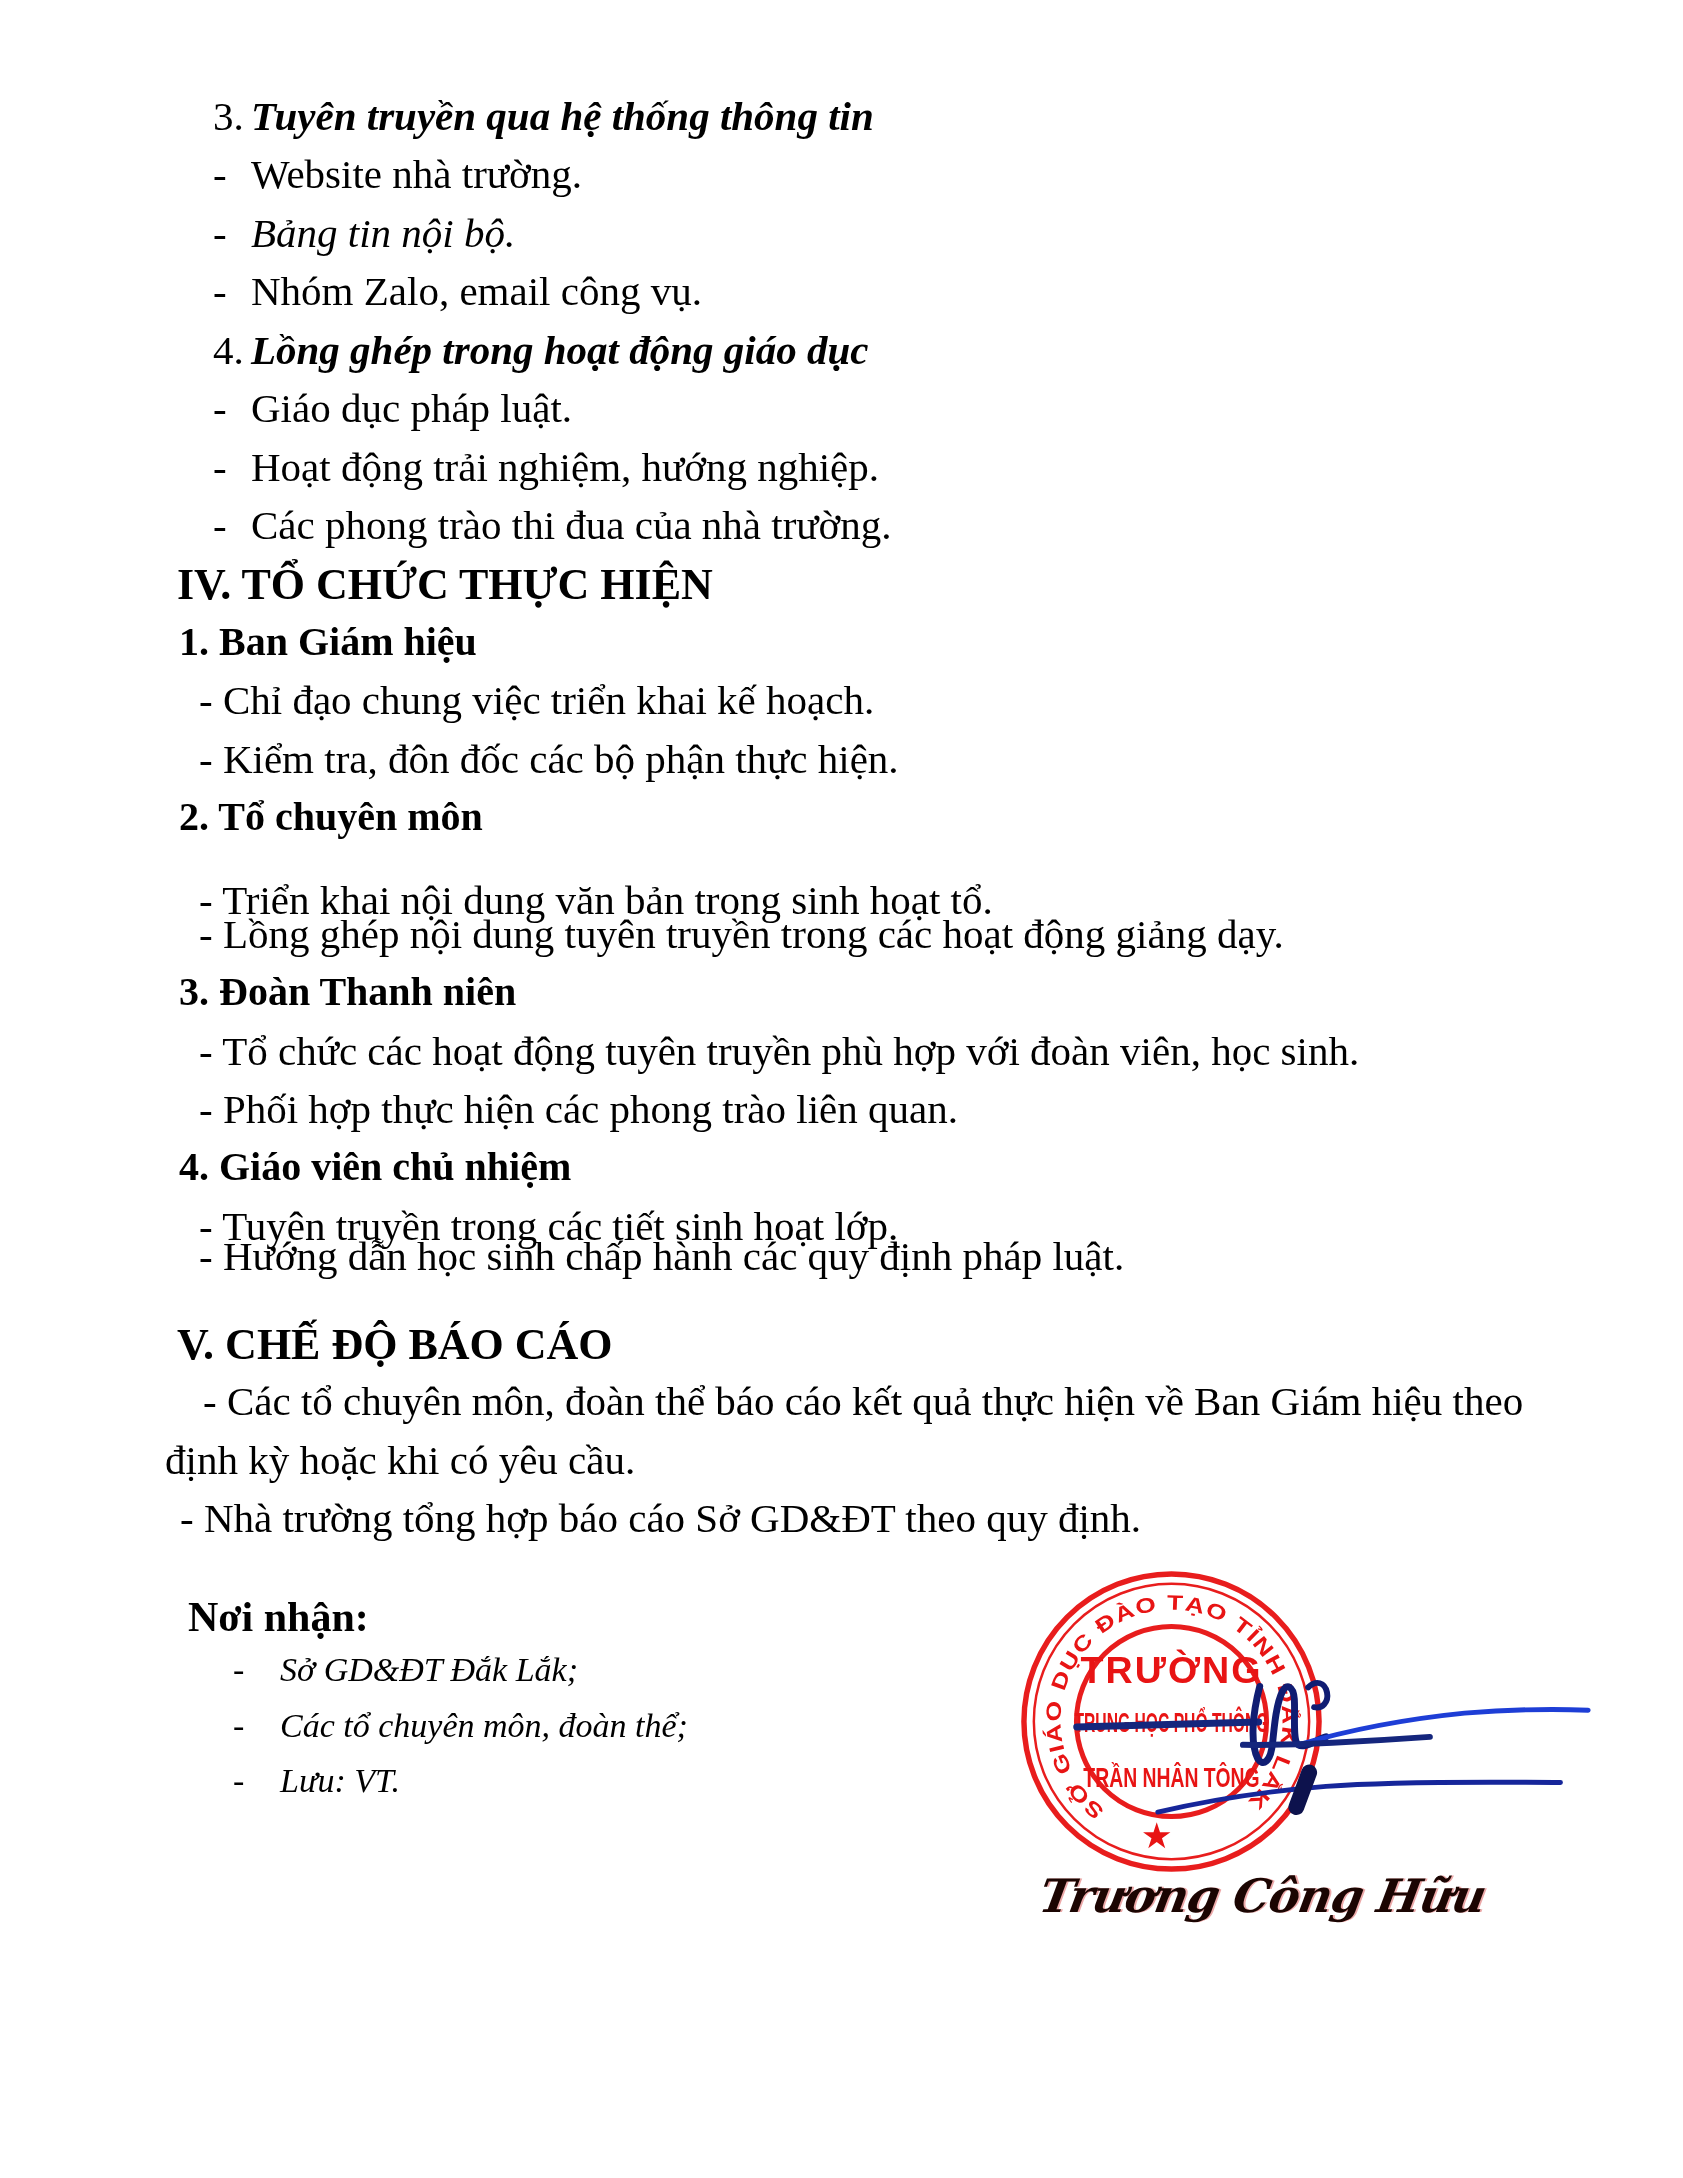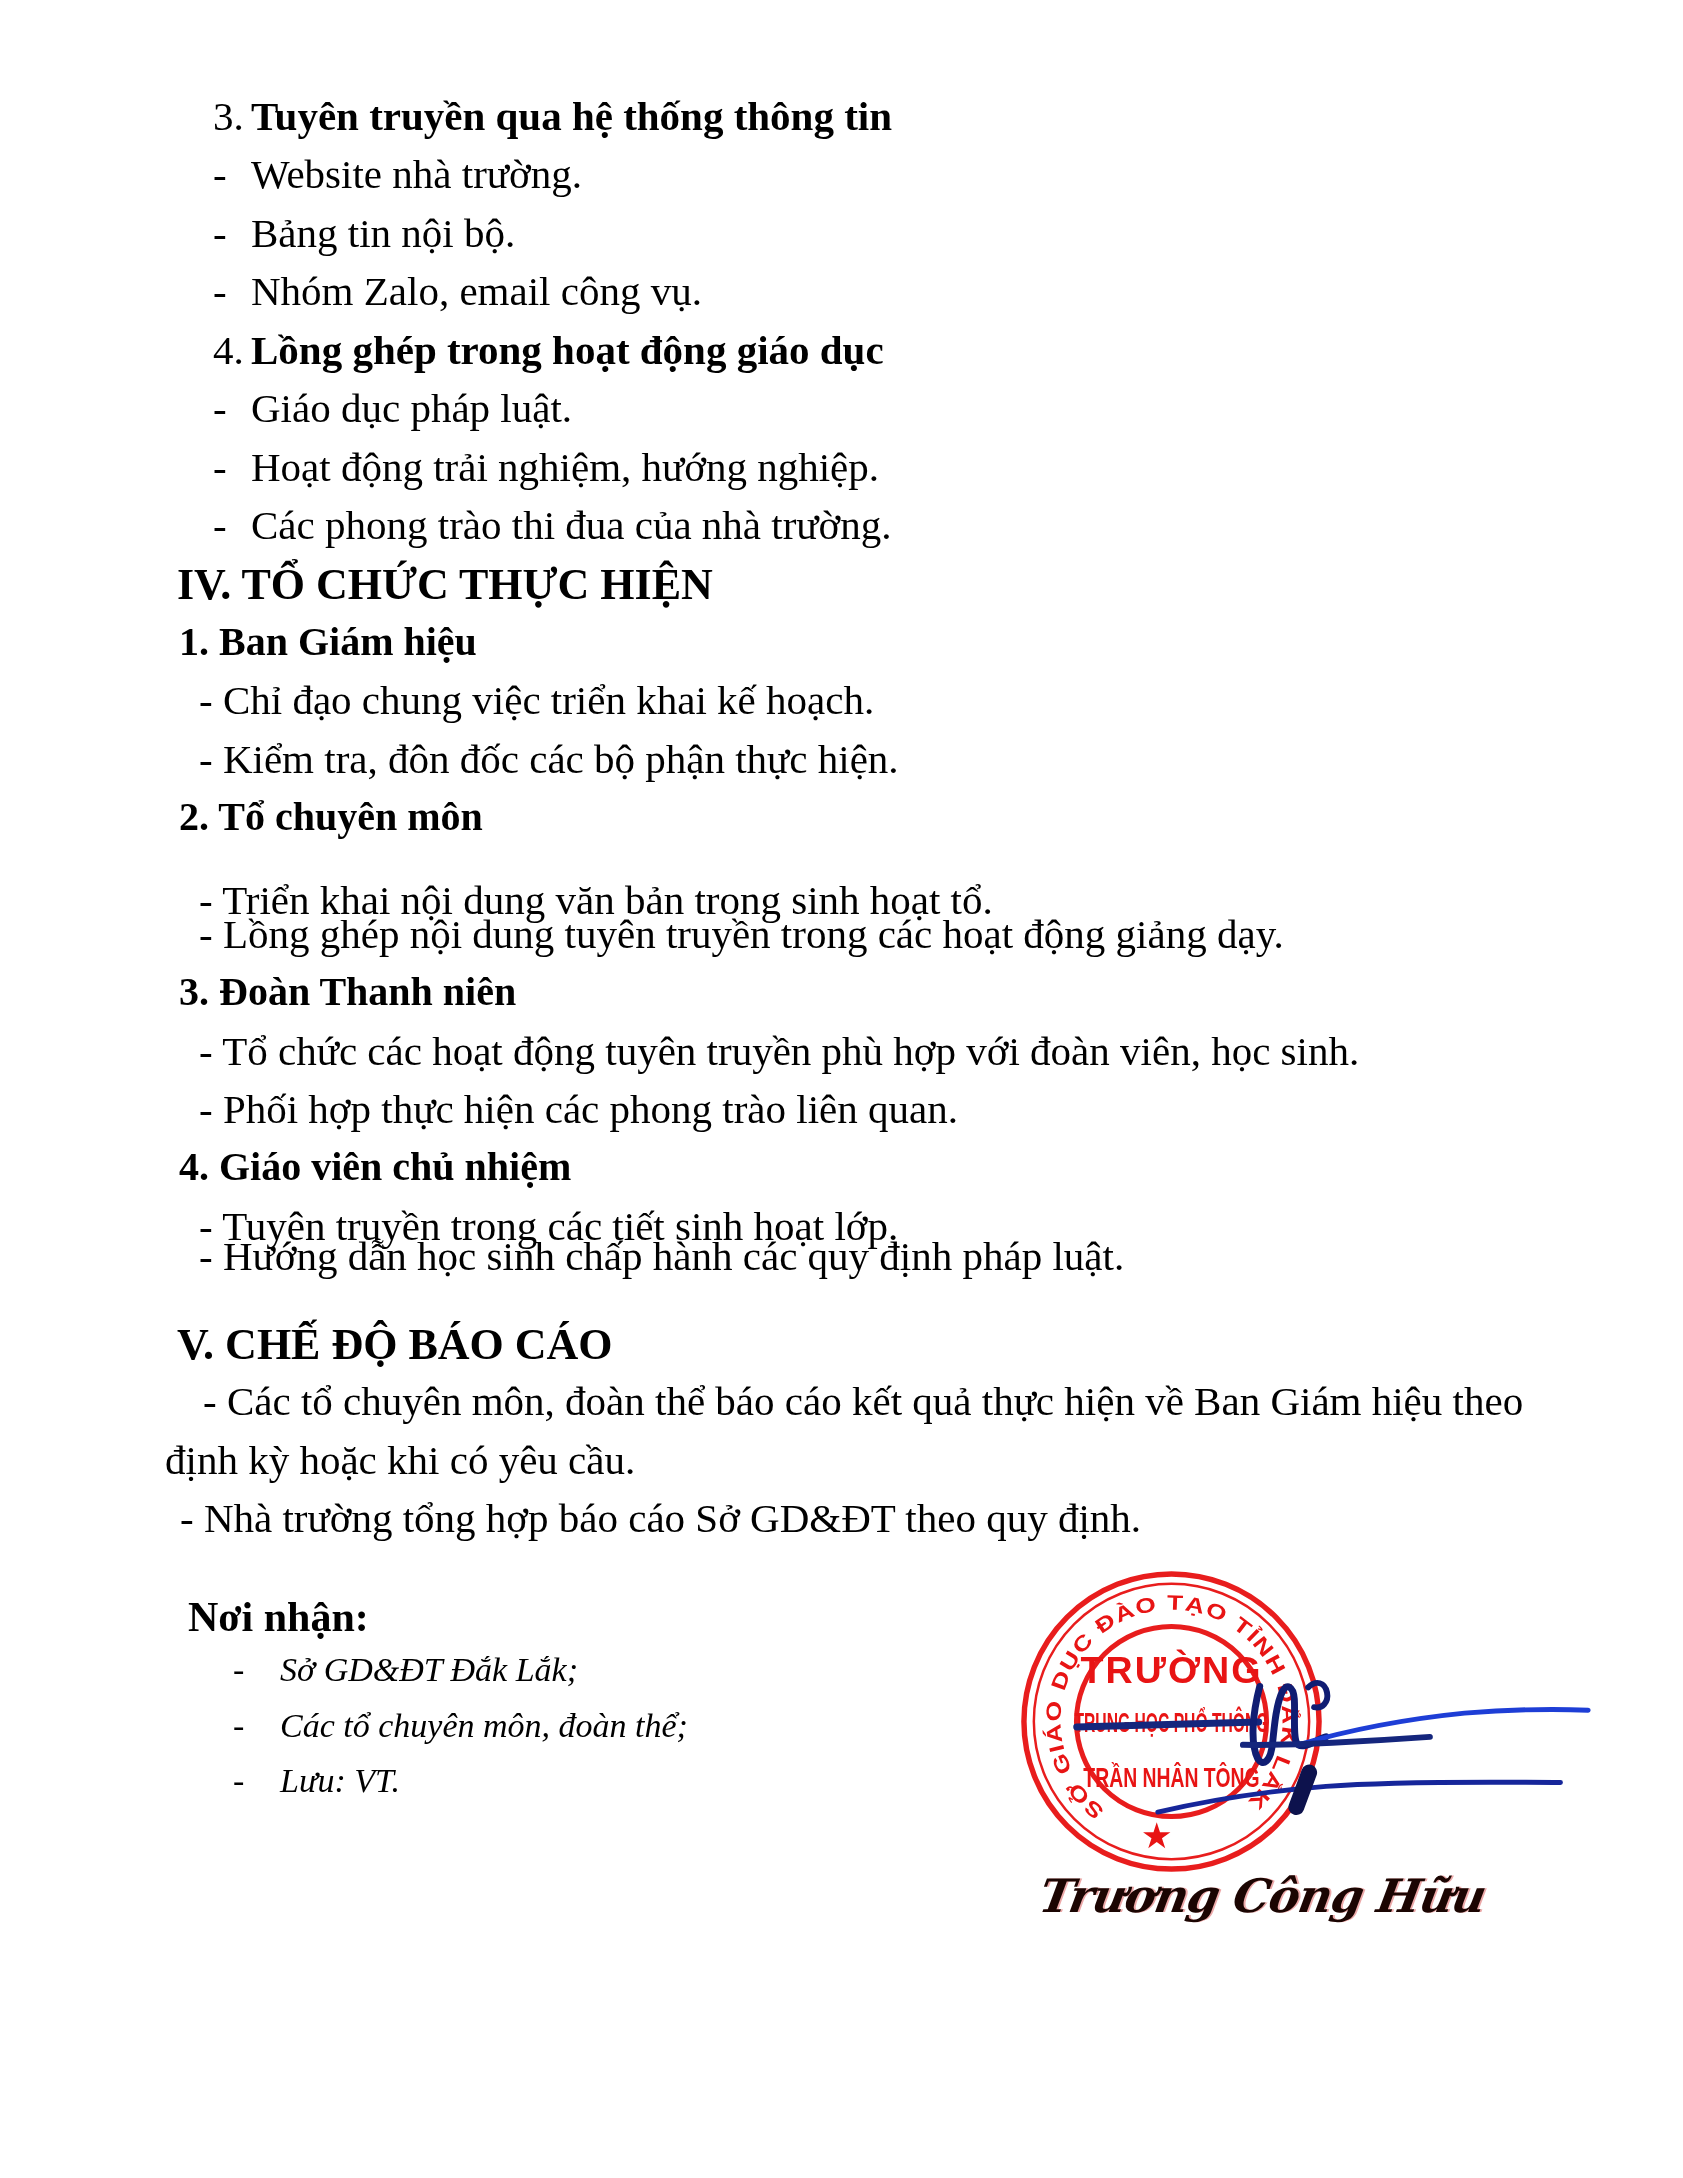--- a/index.html
+++ b/index.html
@@ -6,21 +6,21 @@
   .page {
     position:relative; width:1683px; height:2178px; background:#ffffff;
     overflow:hidden;
     font-family:"Liberation Serif","DejaVu Serif",serif;
     color:#000;
   }
   
   .line { position:absolute; white-space:nowrap; font-size:41px; line-height:1.18; color:#000; }
   .line .mk { display:inline-block; width:38px; }
   .l-num  { left:213px; }
-  .l-num .t { font-weight:bold; }
+  .l-num .t { font-weight:bold;font-style:italic; }
   .l-tab  { left:213px; }
   .l-h1   { left:177px; font-weight:bold; font-size:44px; }
   .l-h2   { left:179px; font-weight:bold; font-size:40px; }
   .l-dash { left:199px; }
   .l-dashv{ left:203px; }
   .l-plain{ left:165px; }
   .l-dashw{ left:180px; }
   
   .recipients-title { position:absolute; left:188px; top:1593px; font-weight:bold; font-size:42px; white-space:nowrap; }
   .recipient { position:absolute; left:233px; font-style:italic; font-size:34px; white-space:nowrap; }
@@ -39,21 +39,21 @@
   .stamp-sans { font-family:"Liberation Sans","DejaVu Sans",sans-serif; font-weight:bold; }
 </style>
 </head>
 <body>
 
 <div class="page">
 
   <div id="body-lines">
       <div class="line l-num" style="top: 92px;"><span class="mk">3.</span><span class="t">Tuyên truyền qua hệ thống thông tin</span></div>
       <div class="line l-tab" style="top: 150px;"><span class="mk">-</span><span class="t">Website nhà trường.</span></div>
-      <div class="line l-tab" style="top: 209px;"><span class="mk">-</span><span class="t">Bảng tin nội bộ.</span></div>
+      <div class="line l-tab" style="top: 209px; font-style: italic;"><span class="mk">-</span><span class="t">Bảng tin nội bộ.</span></div>
       <div class="line l-tab" style="top: 267px;"><span class="mk">-</span><span class="t">Nhóm Zalo, email công vụ.</span></div>
       <div class="line l-num" style="top: 326px;"><span class="mk">4.</span><span class="t">Lồng ghép trong hoạt động giáo dục</span></div>
       <div class="line l-tab" style="top: 384px;"><span class="mk">-</span><span class="t">Giáo dục pháp luật.</span></div>
       <div class="line l-tab" style="top: 443px;"><span class="mk">-</span><span class="t">Hoạt động trải nghiệm, hướng nghiệp.</span></div>
       <div class="line l-tab" style="top: 501px;"><span class="mk">-</span><span class="t">Các phong trào thi đua của nhà trường.</span></div>
       <div class="line l-h1" style="top: 559px;">IV. TỔ CHỨC THỰC HIỆN</div>
       <div class="line l-h2" style="top: 618px;">1. Ban Giám hiệu</div>
       <div class="line l-dash" style="top: 676px;">- Chỉ đạo chung việc triển khai kế hoạch.</div>
       <div class="line l-dash" style="top: 735px;">- Kiểm tra, đôn đốc các bộ phận thực hiện.</div>
       <div class="line l-h2" style="top: 793px;">2. Tổ chuyên môn</div>

